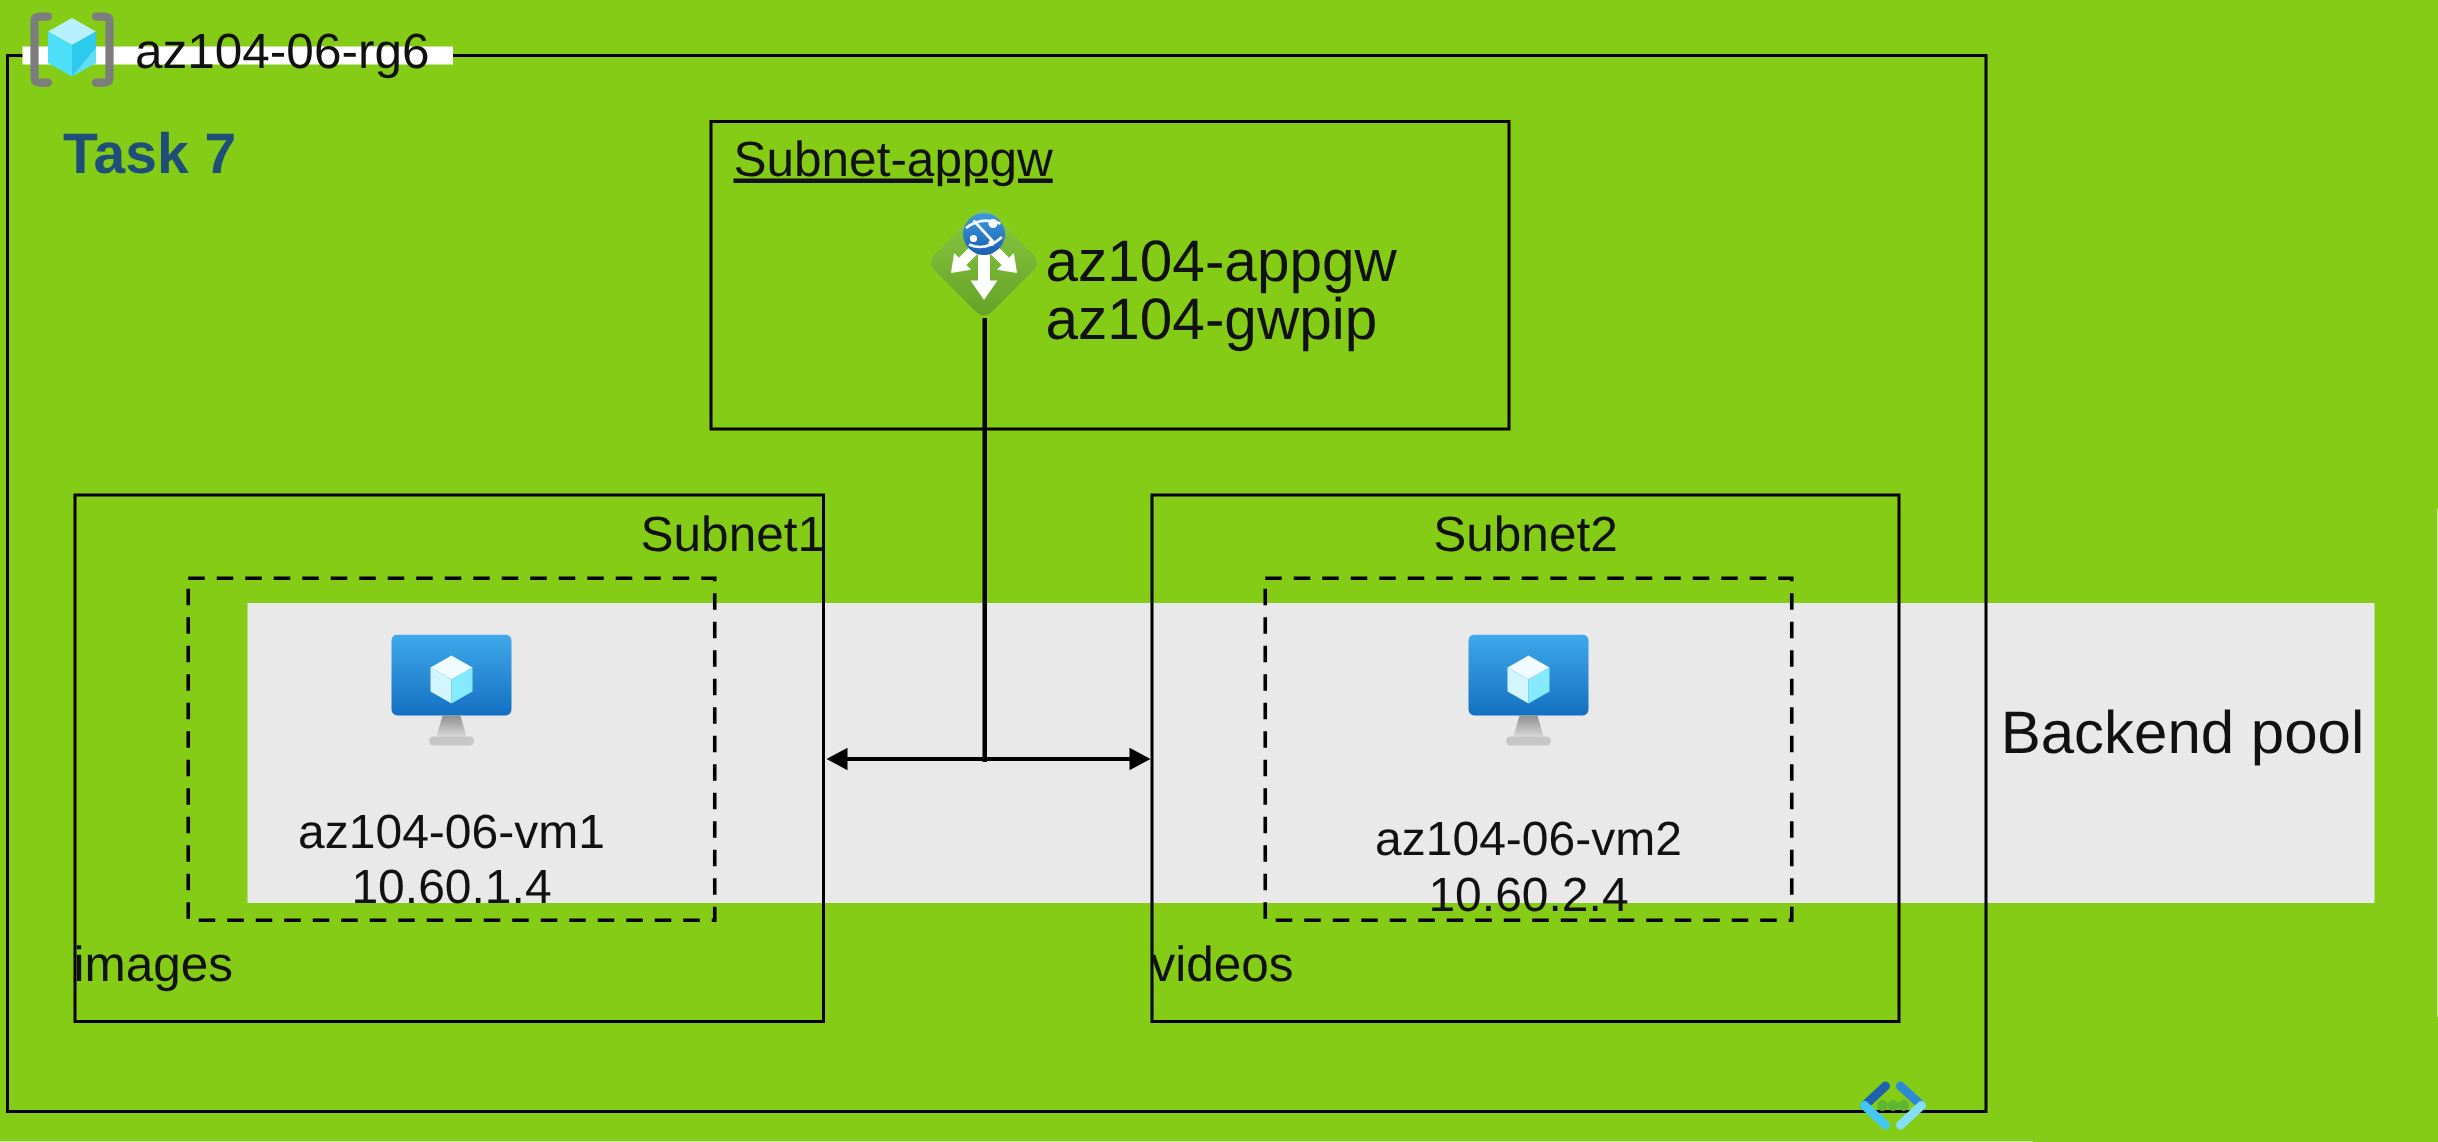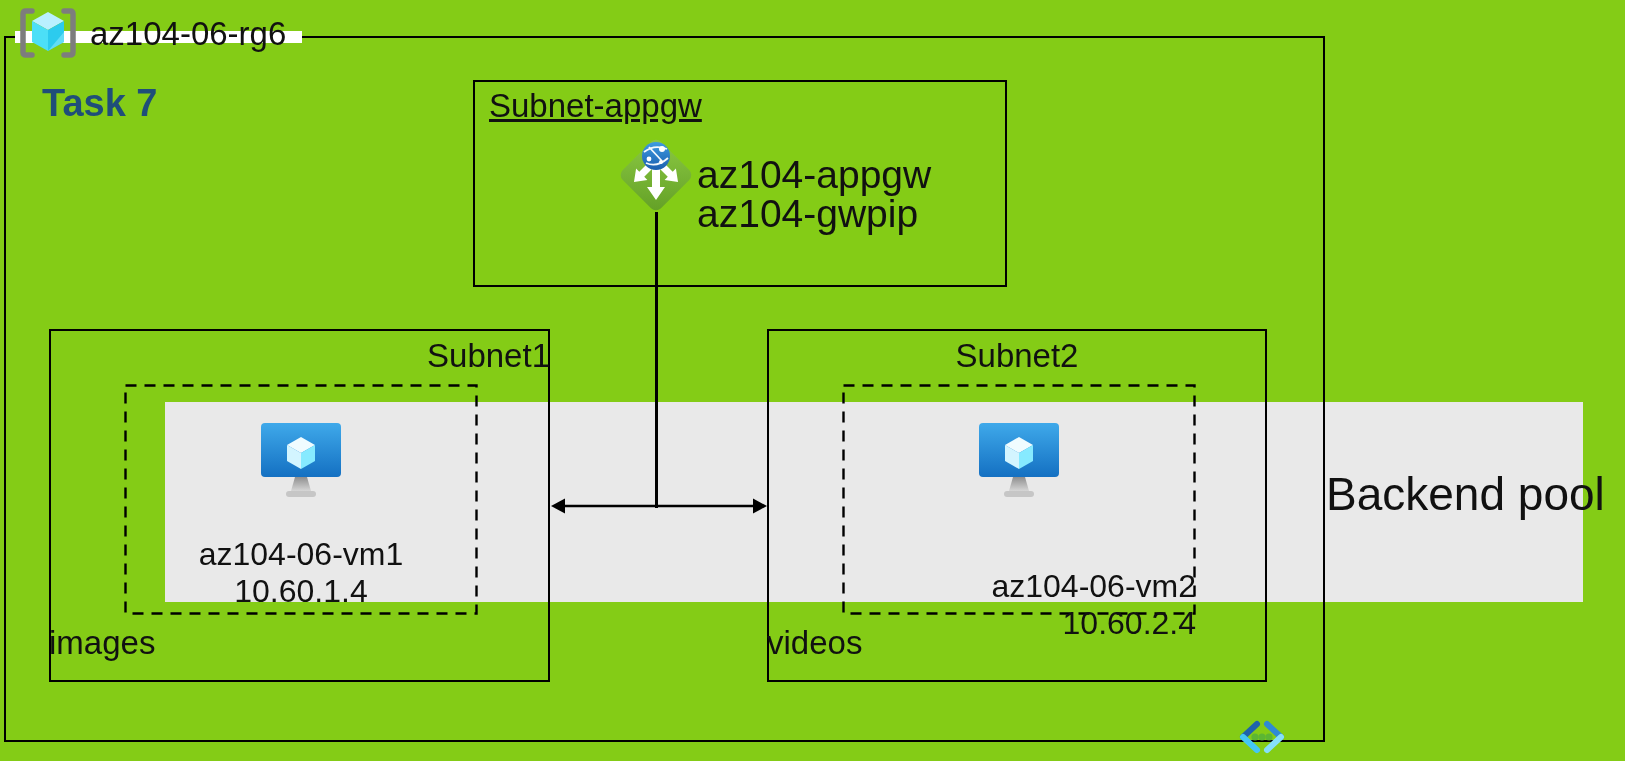--- a/index.html
+++ b/index.html
@@ -20,25 +20,25 @@
   .rg-title-gap{left:15px;top:31px;width:287px;height:12px;background:#fff;}
   .rg-title{left:90px;top:16px;font-size:33px;line-height:36px;white-space:nowrap;}
   .task-label{left:42px;top:82px;font-size:38px;font-weight:bold;color:#1F4E79;white-space:nowrap;}
   .box-label{font-size:33px;line-height:36px;white-space:nowrap;}
   .appgw-label{left:489px;top:88px;text-decoration:underline;}
   .subnet1-label{left:49px;top:338px;width:501px;text-align:right;}
   .subnet2-label{left:767px;top:338px;width:500px;text-align:center;}
   .appgw-text{left:697px;top:155px;font-size:39px;line-height:39px;white-space:nowrap;}
   .vm-text{font-size:32px;line-height:37px;text-align:center;margin-top:24px;}
   .vm1-text{left:124px;top:512px;width:354px;}
-  .vm2-text{left:842px;top:544px;width:354px;text-align:right;}
+  .vm2-text{left:842px;top:517px;width:354px;}
   .caption{font-size:33px;text-align:left;white-space:nowrap;}
   .caption1{left:49px;top:624px;width:460px;}
   .caption2{left:767px;top:624px;width:490px;}
-  .backend-label{left:1326px;top:467px;width:258px;text-align:center;font-size:46px;white-space:nowrap;}
+  .backend-label{left:1326px;top:467px;width:258px;text-align:center;font-size:40px;white-space:nowrap;}
   
   .v-connector{left:655px;top:212px;width:3px;height:296px;background:#000;}
   svg{display:block;}
 </style>
 </head>
 <body>
 
 <div id="stage">
 
   <div class="abs band"></div>

